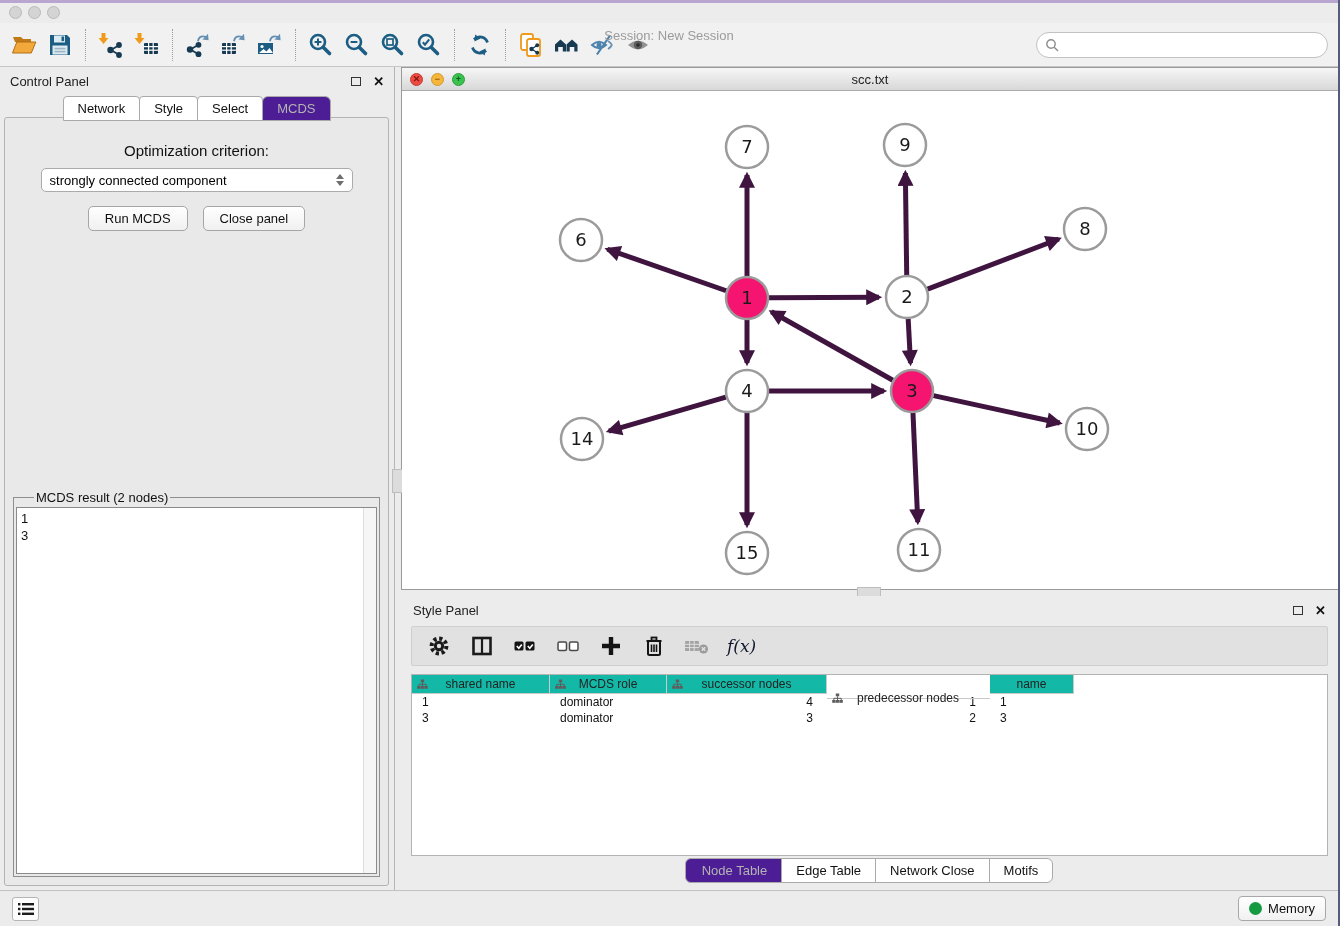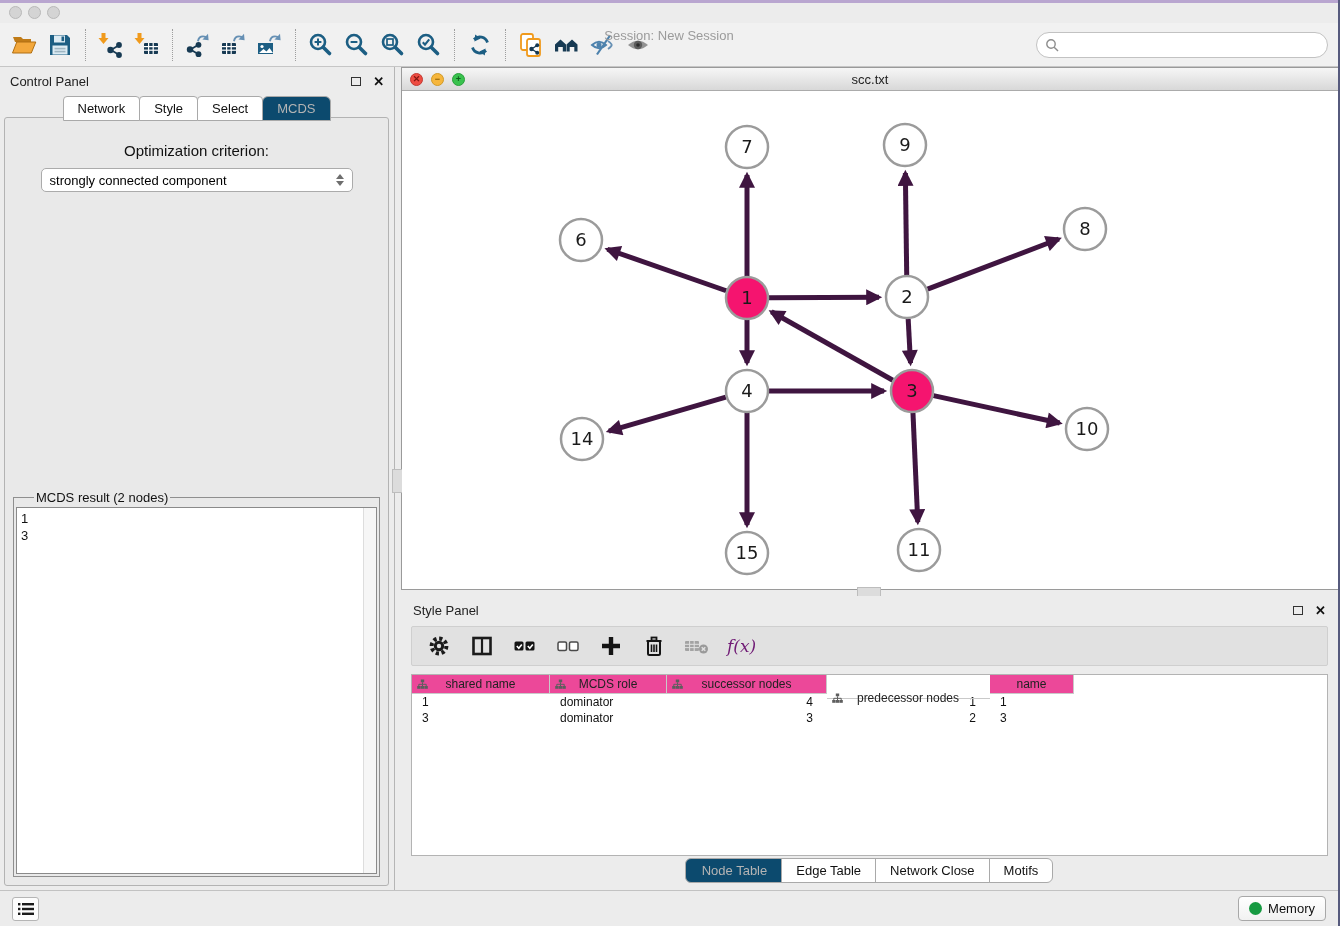--- a/index.html
+++ b/index.html
@@ -25,21 +25,21 @@
 
   
   .control-panel { width:397px; background:#ececec; border-right:1px solid #b5b5b5; position:relative; }
   .panel-header { height:28px; display:flex; align-items:center; padding:0 10px; }
   .panel-title { font-size:13px; color:#222; }
   .panel-header .spacer { flex:1; }
   .float-box { width:10px; height:9px; border:1.6px solid #333; display:inline-block; margin-right:12px; cursor:pointer; }
   .close-x { font-size:13px; font-weight:bold; color:#111; cursor:pointer; line-height:1; }
   .cp-tabs { position:absolute; top:29px; left:0; right:0; display:flex; justify-content:center; z-index:2; }
   .tab { font-size:13px; padding:4px 14px; background:#fff; border:1px solid #a9a9a9; border-radius:4px 4px 0 0; margin-left:-1px; color:#111; cursor:pointer; }
-  .tab.active { background:#0c4a6e; color:#b4b4b4; border-radius:6px 6px 0 0; }
+  .tab.active { background:#4c1d95; color:#b4b4b4; border-radius:6px 6px 0 0; }
   .cp-content { position:absolute; top:50px; left:4px; right:5px; bottom:4px; border:1px solid #b3b3b3; border-radius:3px; background:#e9e9e9; }
   .opt-label { text-align:center; margin-top:24px; font-size:15px; color:#111; }
   .select-box { margin:9px auto 0; width:312px; height:24px; background:#fff; border:1px solid #ababab; border-radius:5px; display:flex; align-items:center; padding:0 8px; font-size:13px; cursor:pointer; }
   .select-box .sel-text { flex:1; }
   .spinners { display:flex; flex-direction:column; line-height:0; }
   .spinners i { border:4px solid transparent; display:block; width:0; height:0; }
   .spinners .up { border-bottom:5px solid #6e6e6e; margin-bottom:2px; }
   .spinners .dn { border-top:5px solid #6e6e6e; }
   .btn-row { display:flex; justify-content:center; gap:15px; margin-top:14px; }
   .push-btn { font-size:13px; padding:4px 16px; background:linear-gradient(#ffffff,#f0f0f0); border:1px solid #a6a6a6; border-radius:5px; color:#111; cursor:pointer; }
@@ -65,24 +65,24 @@
   .tl.yel { background:#f6b63c; border:1px solid #d09a28; color:#8a5d00; }
   .tl.grn { background:#39c24e; border:1px solid #2aa03c; color:#115f1e; }
   .net-title { width:100%; text-align:center; font-size:13px; color:#222; }
   .net-canvas { flex:1; background:#ffffff; position:relative; overflow:hidden; }
 
   
   .table-panel { flex:1; background:#ececec; position:relative; }
   .tp-header { height:28px; display:flex; align-items:center; padding:0 12px; }
   .tp-toolbar { position:absolute; top:30px; left:10px; right:10px; height:40px; background:#e1e1e1; border:1px solid #cfcfcf; border-radius:2px; display:flex; align-items:center; gap:17px; padding:0 14px; }
   .tpi { width:26px; height:26px; display:flex; align-items:center; justify-content:center; background:transparent; border:none; cursor:pointer; }
-  .fx { font-family:"DejaVu Serif",serif; font-style:italic; font-size:17px; color:#701a75; }
+  .fx { font-family:"DejaVu Serif",serif; font-style:italic; font-size:17px; color:#0f172a; }
   .data-table { position:absolute; top:78px; left:10px; right:10px; height:182px; background:#fff; border:1px solid #b3b3b3; overflow:hidden; }
   .dt-header { display:flex; height:19px; }
-  .dt-hcell { background:#ec4899; border-right:1px solid #c9c9c9; border-bottom:1px solid #c9c9c9; display:flex; align-items:center; font-size:12px; color:#222; position:relative; }
+  .dt-hcell { background:#14b8a6; border-right:1px solid #c9c9c9; border-bottom:1px solid #c9c9c9; display:flex; align-items:center; font-size:12px; color:#222; position:relative; }
   .dt-hcell .sort-ic { position:absolute; left:5px; }
   .dt-hcell .hlabel { width:100%; text-align:center; }
   .dt-row { display:flex; height:16px; }
   .dt-cell { font-size:12px; color:#111; line-height:16px; overflow:hidden; white-space:nowrap; }
   .tp-tabs { position:absolute; bottom:7px; left:0; right:0; display:flex; justify-content:center; }
   .tp-tabs .tab { border-radius:0; }
   .tp-tabs .tab:first-child { border-radius:6px 0 0 6px; }
   .tp-tabs .tab:last-child { border-radius:0 6px 6px 0; }
   .tp-tabs .tab.active { border-radius:6px 0 0 6px;padding-left:16px; }
 
@@ -287,20 +287,24 @@
           <button class="tab active">MCDS</button>
         </div>
       <div class="cp-content">
         <div class="opt-label">Optimization criterion:</div>
         <div class="select-box">
           <span class="sel-text">strongly connected component</span>
           <span class="spinners">
               <i class="up"></i>
               <i class="dn"></i>
             </span>
+        </div>
+        <div class="btn-row">
+          <button class="push-btn">Run MCDS</button>
+          <button class="push-btn">Close panel</button>
         </div>
         <fieldset class="mcds">
           <legend>MCDS result (2 nodes)</legend>
           <div class="result-box">
             <pre>1
 3</pre>
             <div class="result-scrollbar"></div>
           </div>
         </fieldset>
       </div>

